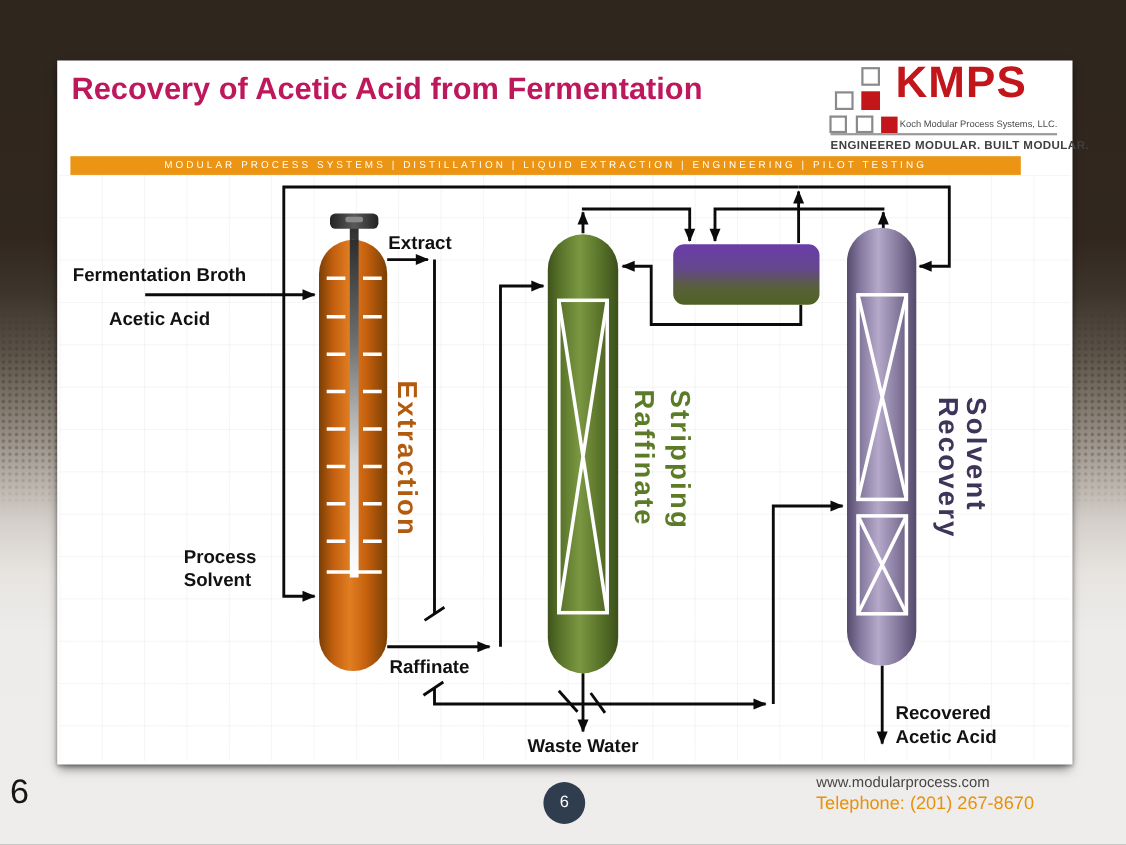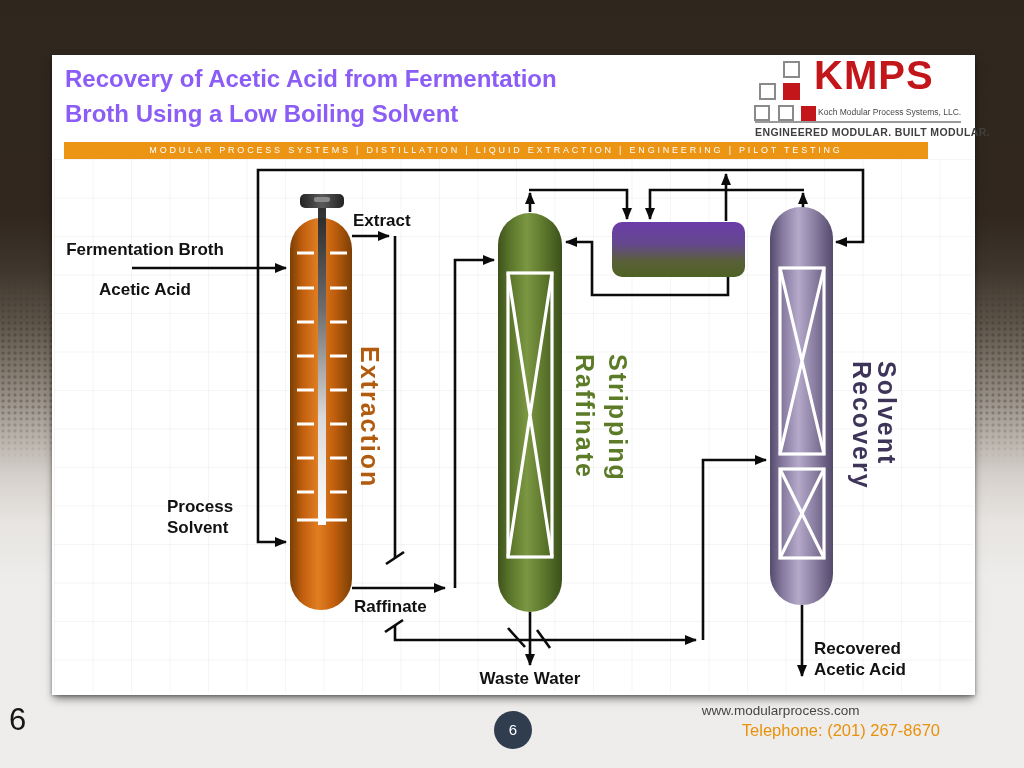--- a/index.html
+++ b/index.html
@@ -14,21 +14,21 @@
     mask-image:linear-gradient(180deg,transparent,#000 30%,#000 70%,transparent);}
   .bg-pagenum{position:absolute;left:9px;top:702px;font-size:31px;color:#161616;z-index:3;}
 
   .slide{position:absolute;left:52px;top:55px;width:923px;height:640px;background:#fff;z-index:2;
     box-shadow:0 5px 9px -2px rgba(0,0,0,.55),0 1px 3px rgba(0,0,0,.3);}
   .grid-overlay{position:absolute;left:2px;top:104px;right:2px;bottom:3px;pointer-events:none;
     background-image:linear-gradient(to right,rgba(110,110,110,.07) 1px,transparent 1px),
                      linear-gradient(to bottom,rgba(110,110,110,.07) 1px,transparent 1px);
     background-size:38.5px 38.5px;}
 
-  .title-line{position:absolute;left:13px;color:#8b5cf6;font-size:24px;font-weight:700;white-space:nowrap;}
+  .title-line{position:absolute;left:13px;color:#be185d;font-size:28px;font-weight:700;white-space:nowrap;}
   .t1{top:10px;} .t2{top:45px;}
 
   .banner{position:absolute;left:12px;top:87px;width:864px;height:17px;background:#EC9413;
     color:#fff;font-size:9px;font-weight:400;letter-spacing:2.8px;line-height:17px;
     text-align:center;white-space:nowrap;}
 
   .logo{position:absolute;left:700px;top:6px;width:215px;height:80px;}
   .lsq{position:absolute;box-sizing:border-box;}
   .lsq.outline{border:2.5px solid #8a8a8a;background:#fff;}
   .lsq.red{background:#C3161B;}
@@ -41,36 +41,35 @@
   .diagram-svg{position:absolute;left:0;top:0;}
 
   .slabel{position:absolute;font-size:17px;font-weight:700;color:#111;line-height:21px;white-space:nowrap;}
   .center{text-align:center;}
   .vword{position:absolute;writing-mode:vertical-lr;text-orientation:mixed;
     font-size:25px;font-weight:700;letter-spacing:2px;white-space:nowrap;}
   .v-orange{color:#B25A0D;} .v-green{color:#5C7B27;} .v-purple{color:#3E3459;}
 
   .badge{position:absolute;left:494px;top:711px;width:38px;height:38px;border-radius:50%;
     background:#2F3D4E;color:#fff;font-size:15px;line-height:38px;text-align:center;z-index:3;}
-  .contact{position:absolute;right:84px;top:703px;text-align:left;z-index:3;}
+  .contact{position:absolute;right:84px;top:703px;text-align:center;z-index:3;}
   .website{font-size:13.5px;color:#454545;}
   .phone{font-size:16.5px;color:#E8910B;margin-top:3px;margin-left:40px;}
 </style>
 </head>
 <body>
 
 <div class="stage">
   <div class="bg-dots"></div>
   <div class="bg-pagenum">6</div>
 
   <div class="slide">
     <div class="grid-overlay"></div>
 
     <div class="title-line t1">Recovery of Acetic Acid from Fermentation</div>
-    <div class="title-line t2">Broth Using a Low Boiling Solvent</div>
 
     <div class="banner">MODULAR PROCESS SYSTEMS | DISTILLATION | LIQUID EXTRACTION | ENGINEERING | PILOT TESTING</div>
 
     <div class="logo">
       <div>
         <div class="lsq outline" style="left:31px;top:0;width:17px;height:17px"></div>
         <div class="lsq outline" style="left:7px;top:22px;width:17px;height:17px"></div>
         <div class="lsq red" style="left:31px;top:22px;width:17px;height:17px"></div>
         <div class="lsq outline" style="left:2px;top:44px;width:16px;height:16px"></div>
         <div class="lsq outline" style="left:26px;top:44px;width:16px;height:16px"></div>

